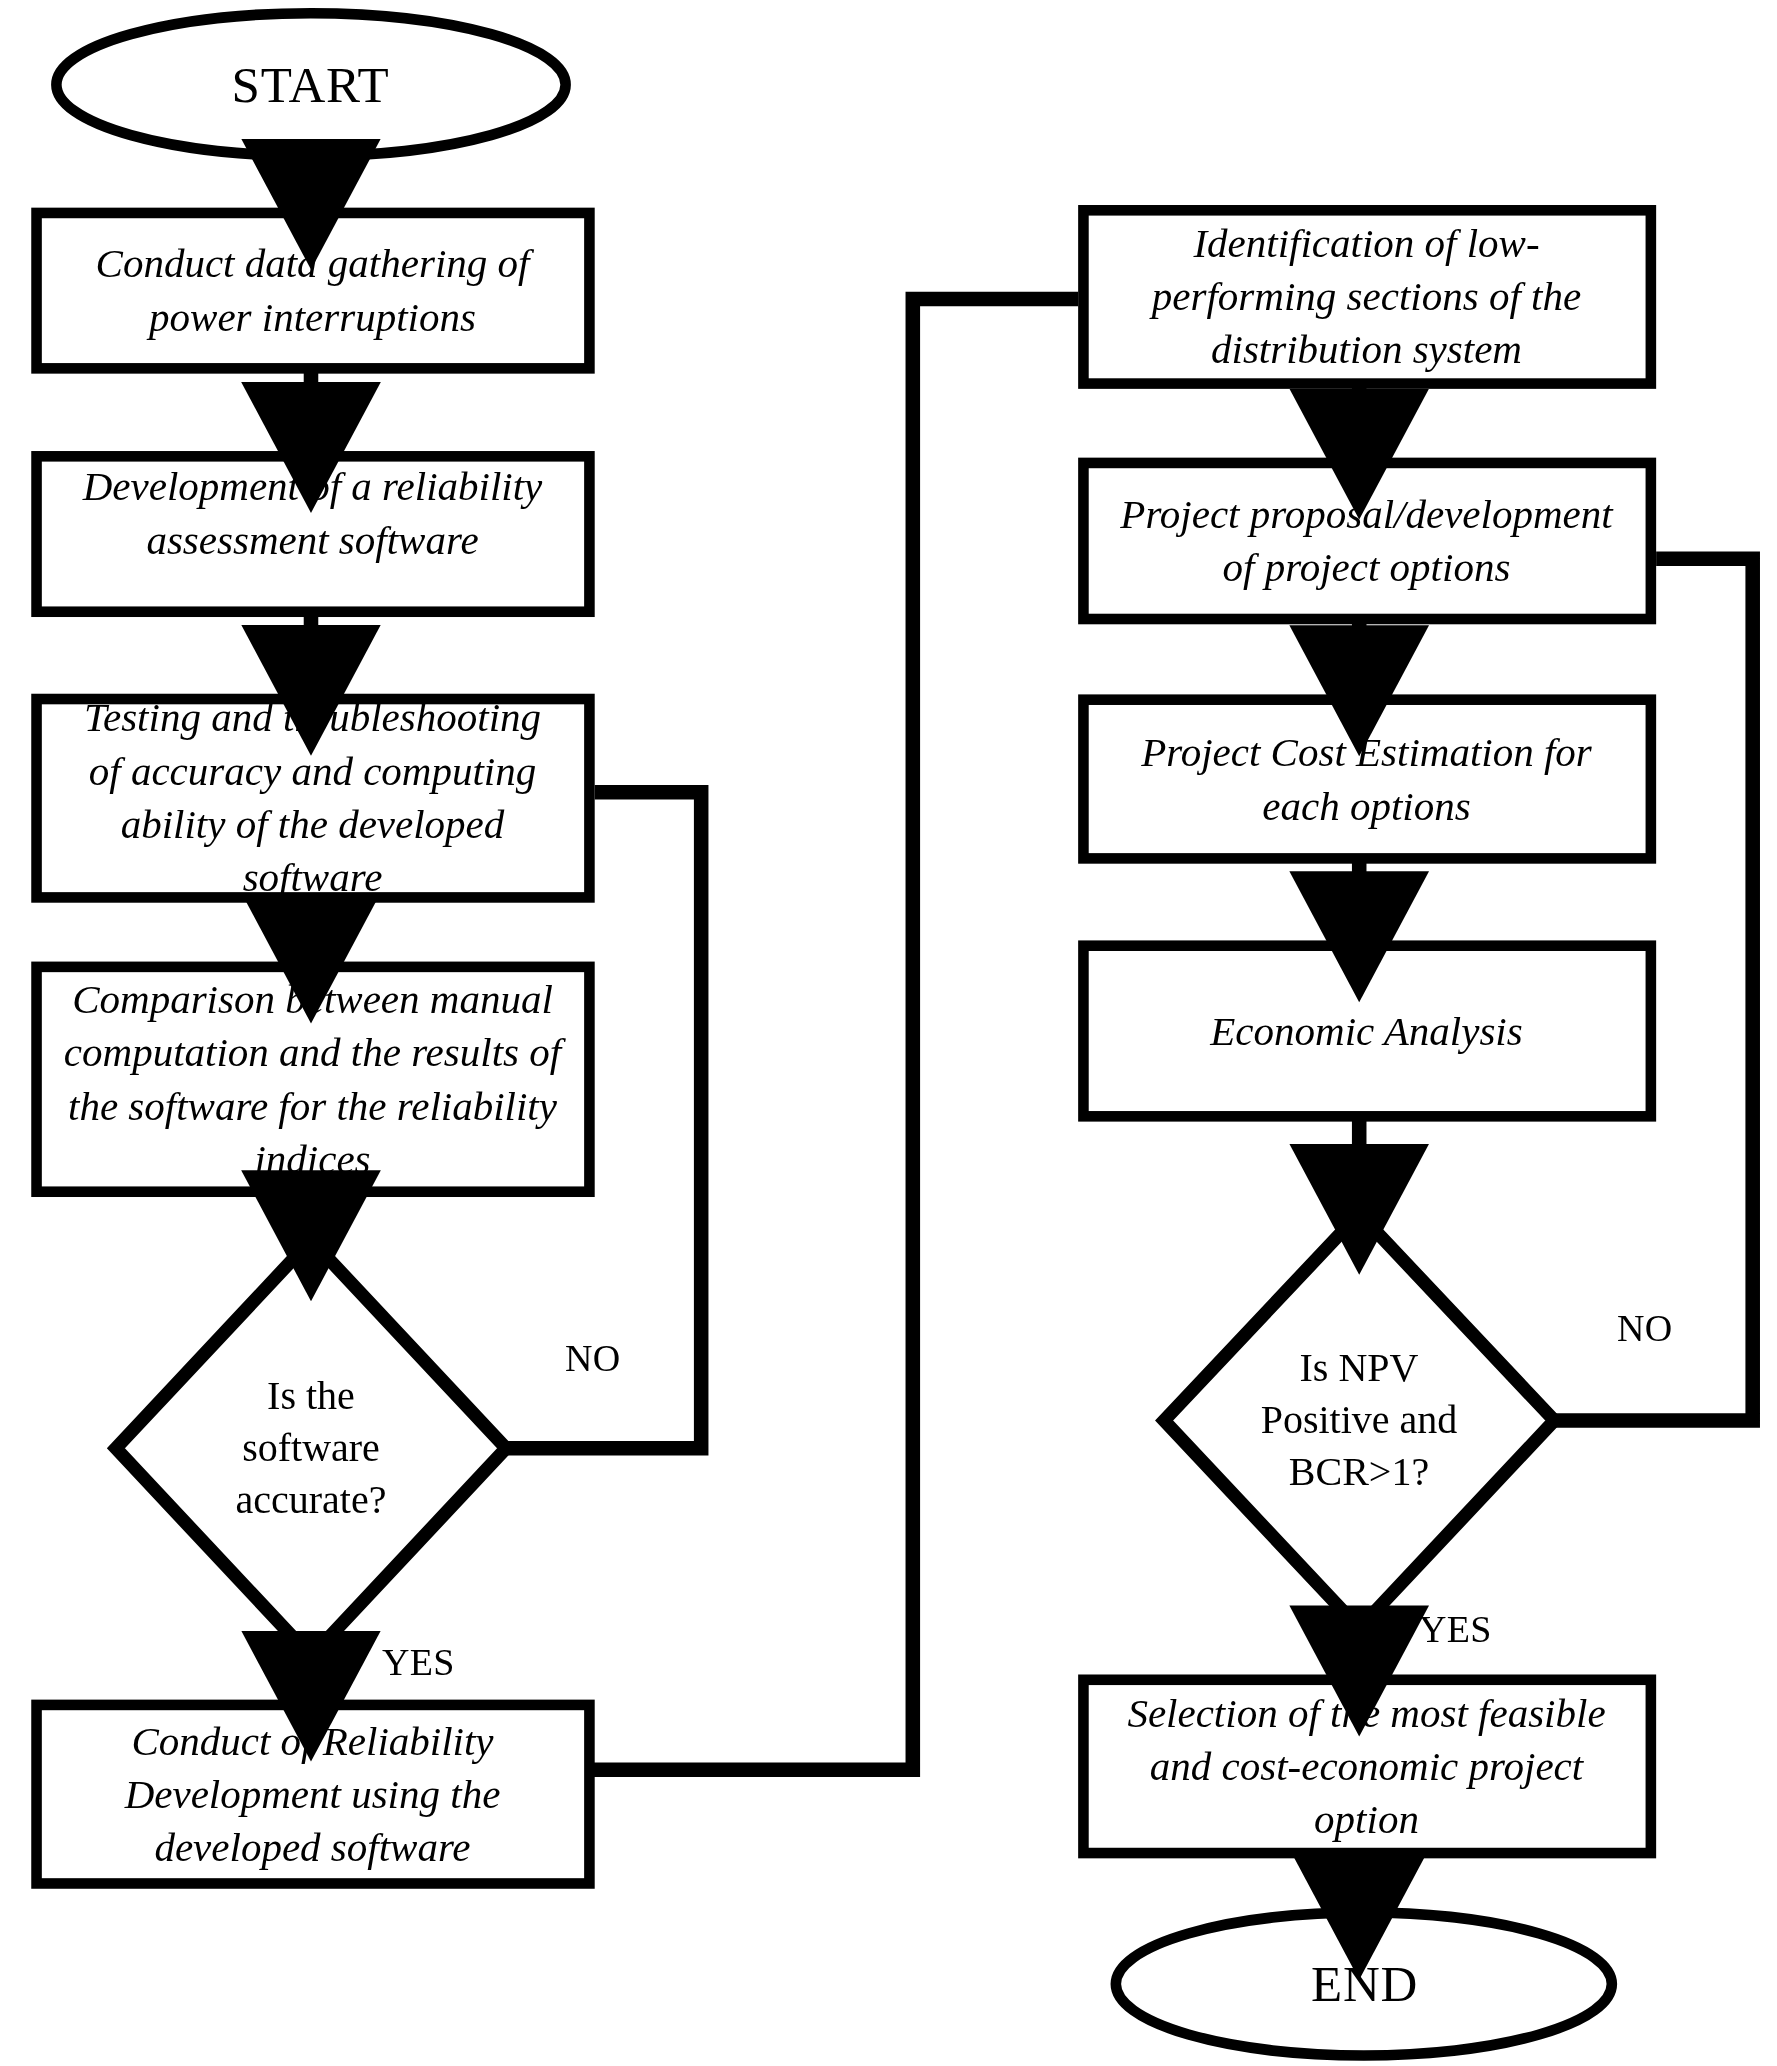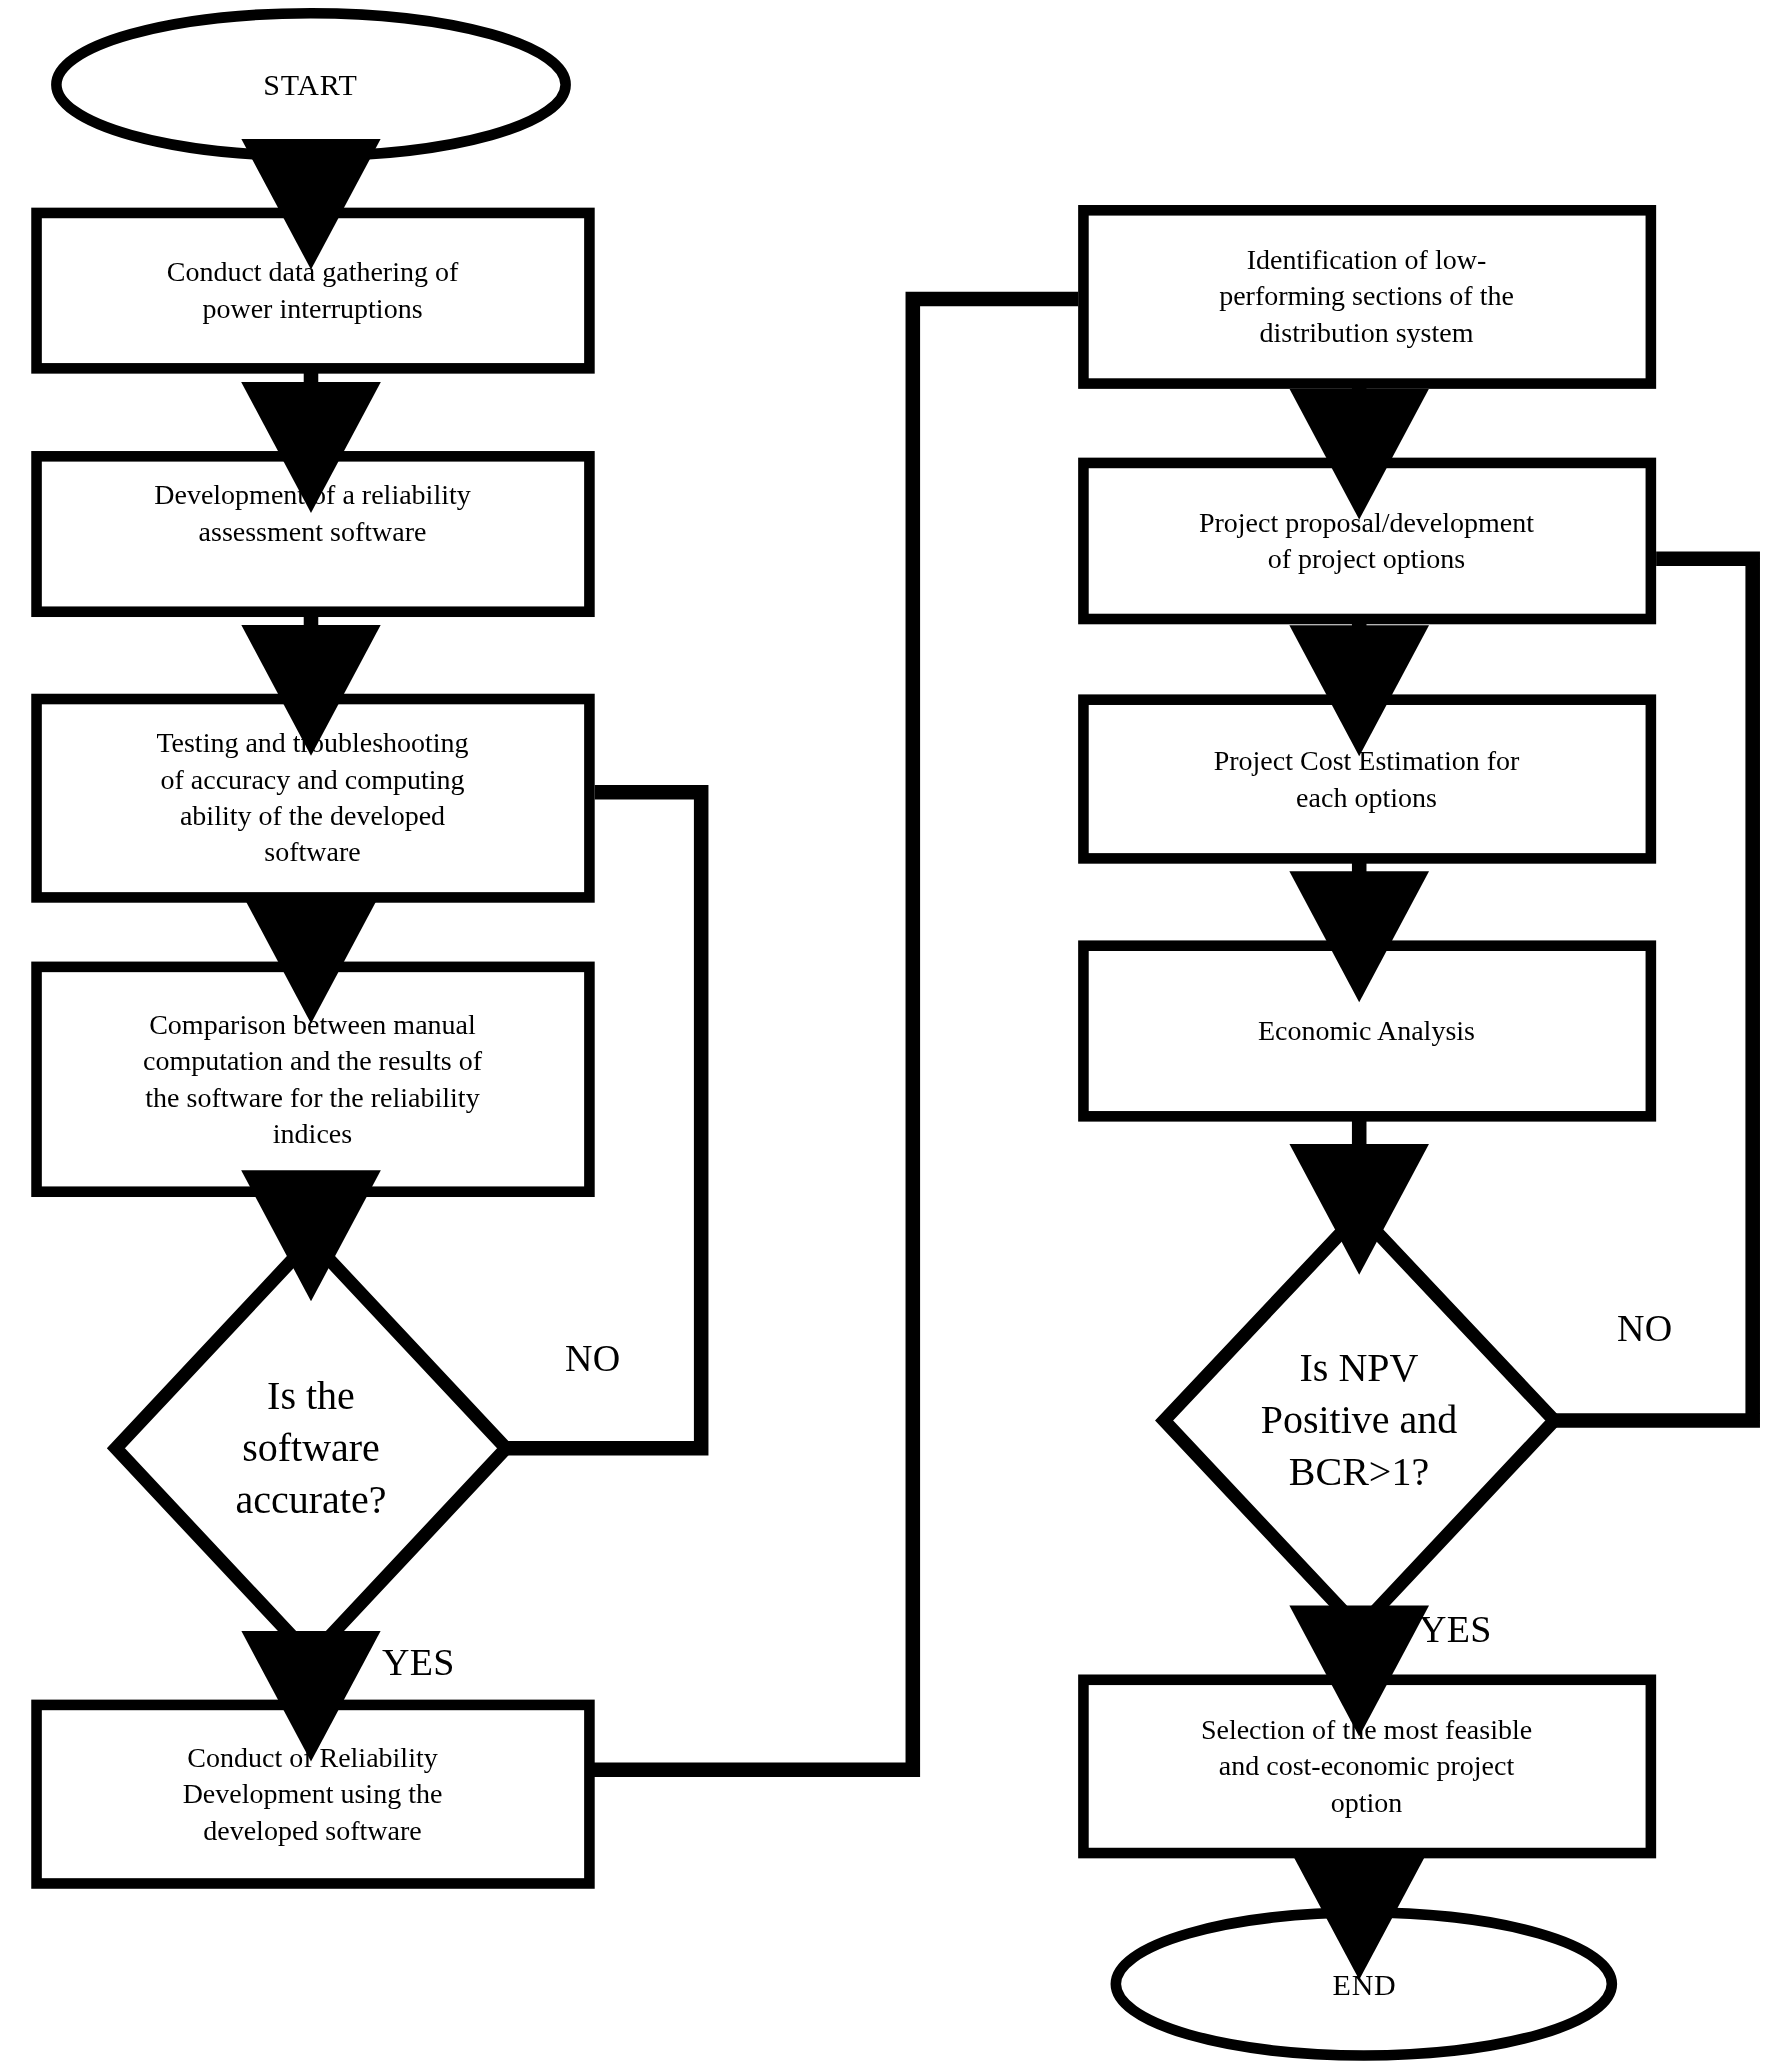--- a/index.html
+++ b/index.html
@@ -37,26 +37,27 @@
     white-space: pre-line;
   }
   .edge-label {
     position: absolute;
     color: #000000;
     font-size: 38px;
     letter-spacing: 0.3px;
     white-space: nowrap;
   }
   .terminator-label {
-    font-size: 30px;
+    font-size: 51px;
     letter-spacing: 0.7px;
   }
   .process-label {
-    font-size: 28px;
+    font-size: 41px;
     padding: 0 17px;
+    font-style: italic;
   }
   .decision-label {
     font-size: 40px;
   }
 </style>
 </head>
 <body>
 
 <div id="flowchart-root">
 

